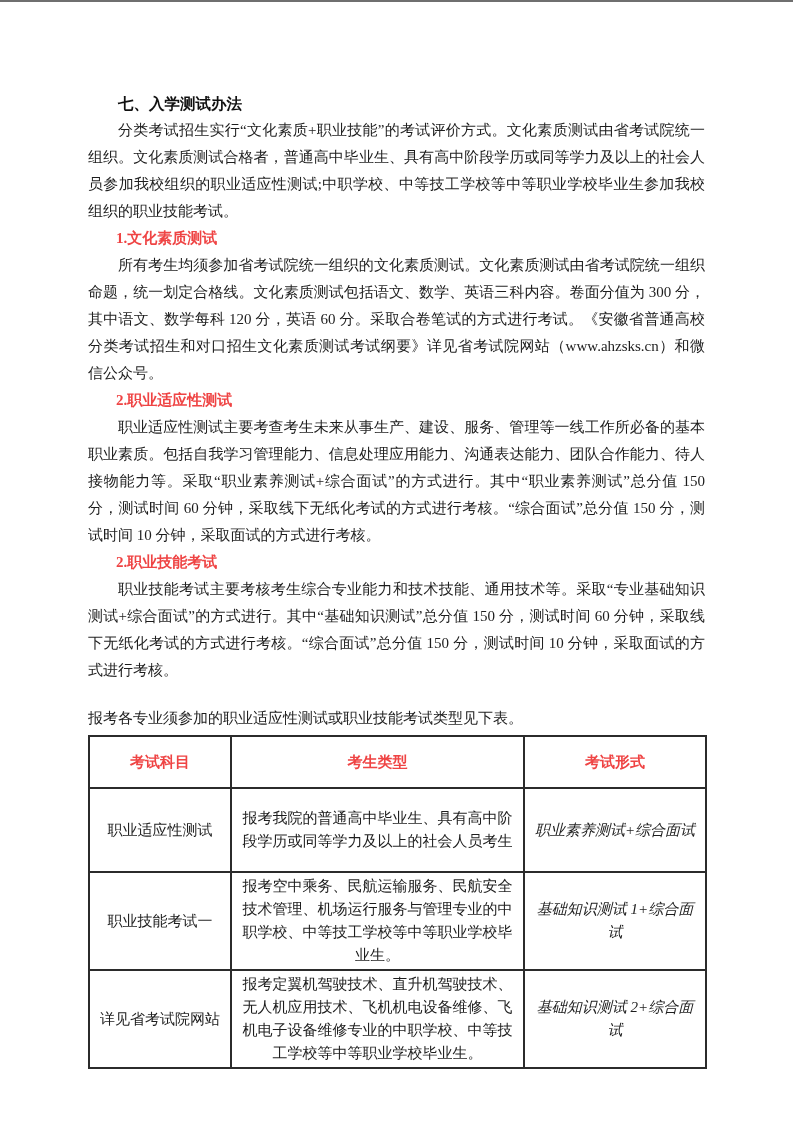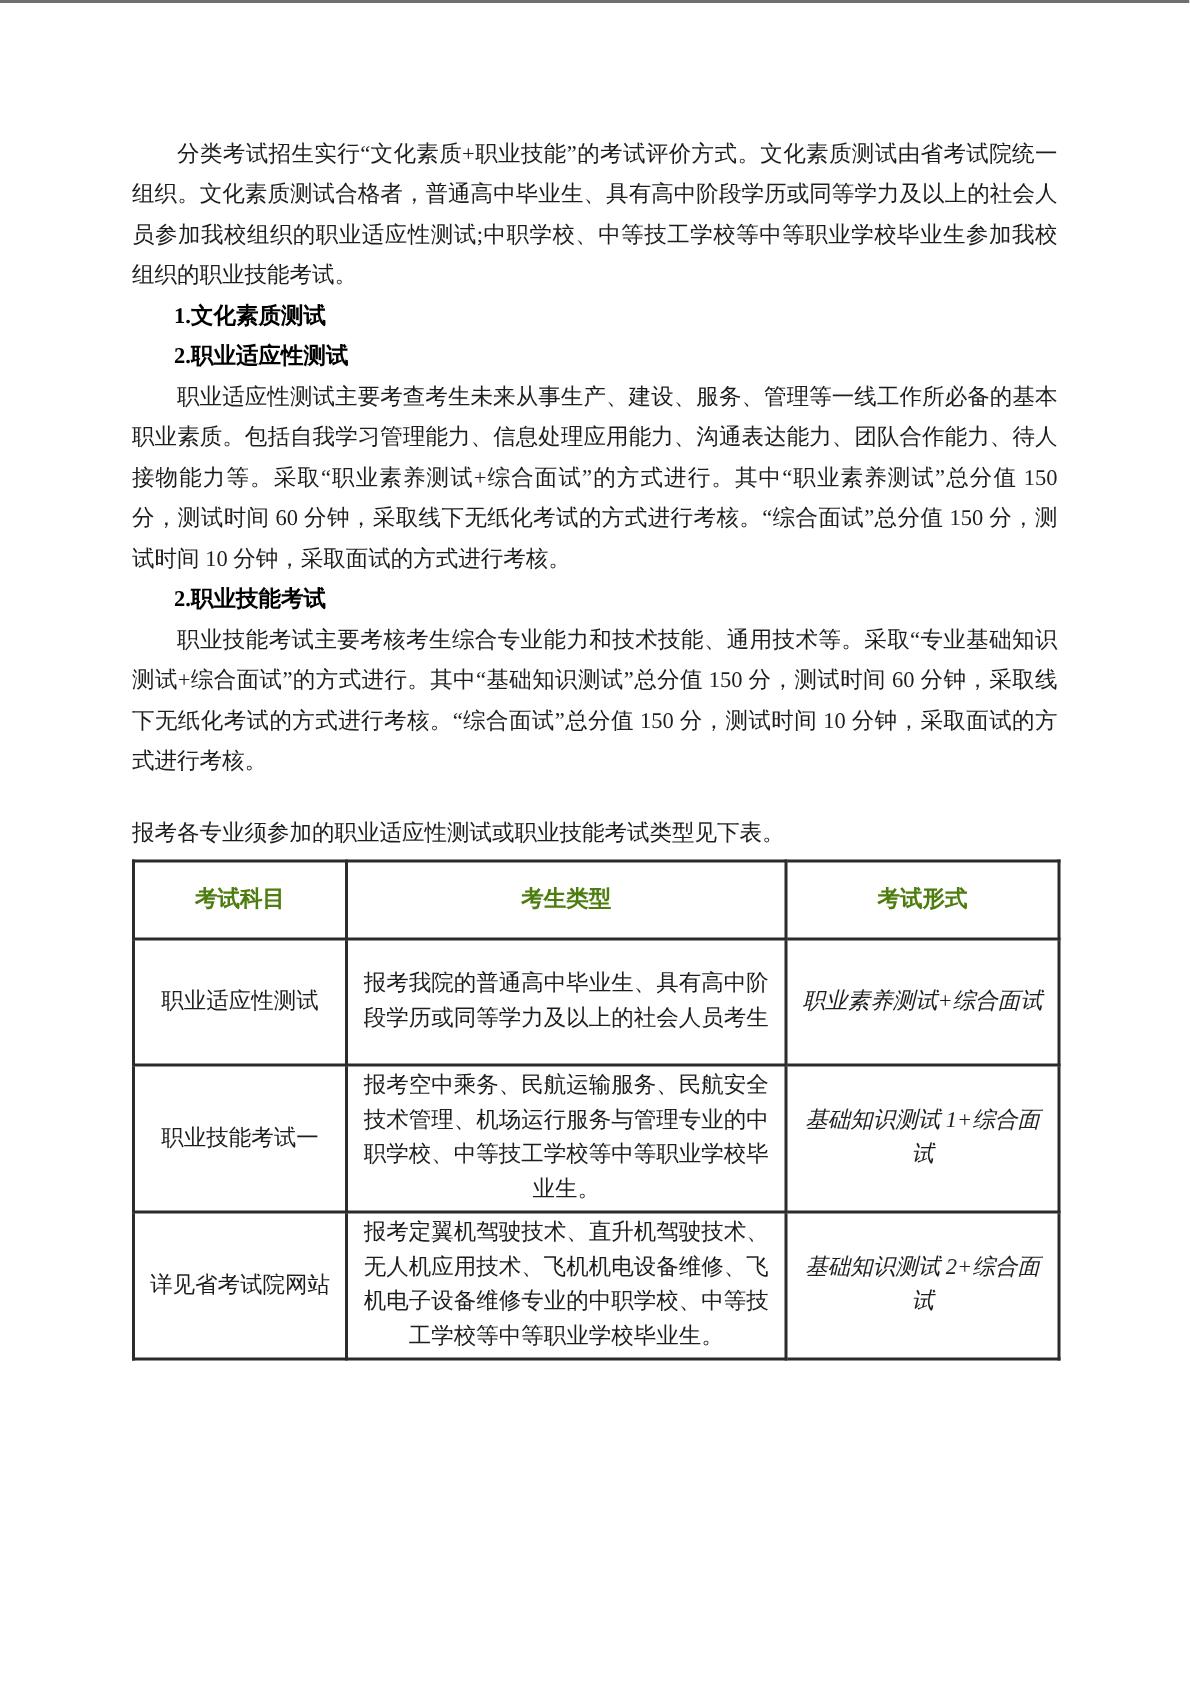--- a/index.html
+++ b/index.html
@@ -26,21 +26,21 @@
   .doc-title, .sec-heading {
     font-weight: 700;
     color: #111111;
     margin: 0;
     padding-left: 30px;
     font-size: 15.5px;
     line-height: 27px;
   }
   .sub-heading {
     font-weight: 700;
-    color: #000000;
+    color: #ef4444;
     margin: 0;
     padding-left: 28px;
     font-size: 15px;
     line-height: 27px;
   }
   .para {
     margin: 0;
     text-align: justify;
     text-indent: 2em;
   }
@@ -61,42 +61,44 @@
     text-align: center;
     vertical-align: middle;
     font-size: 15px;
     line-height: 23px;
     padding: 2px 5px;
     overflow: hidden;
   }
   table.exam-table th {
     height: 46px;
     font-weight: 700;
-    color: #4d7c0f;
+    color: #ef4444;
   }
   tr.row-1 td { height: 78px; }
   tr.row-2 td { height: 76px; }
   tr.row-3 td { height: 86px; margin-top: 13px; }
   td.col-format { padding: 2px 1px; font-style: italic; }
   col.c1 { width: 142px; }
   col.c2 { width: 293px; }
   col.c3 { width: 182px; }
 </style>
 </head>
 <body>
 
 <div class="top-border"></div>
 
 <div class="content">
 
+  <h2 class="doc-title">七、入学测试办法</h2>
 
   <p class="para">分类考试招生实行“文化素质+职业技能”的考试评价方式。文化素质测试由省考试院统一组织。文化素质测试合格者，普通高中毕业生、具有高中阶段学历或同等学力及以上的社会人员参加我校组织的职业适应性测试;中职学校、中等技工学校等中等职业学校毕业生参加我校组织的职业技能考试。</p>
 
 
   <h4 class="sub-heading">1.文化素质测试</h4>
+  <p class="para">所有考生均须参加省考试院统一组织的文化素质测试。文化素质测试由省考试院统一组织命题，统一划定合格线。文化素质测试包括语文、数学、英语三科内容。卷面分值为 300 分，其中语文、数学每科 120 分，英语 60 分。采取合卷笔试的方式进行考试。《安徽省普通高校分类考试招生和对口招生文化素质测试考试纲要》详见省考试院网站（www.ahzsks.cn）和微信公众号。</p>
 
   <h4 class="sub-heading">2.职业适应性测试</h4>
   <p class="para">职业适应性测试主要考查考生未来从事生产、建设、服务、管理等一线工作所必备的基本职业素质。包括自我学习管理能力、信息处理应用能力、沟通表达能力、团队合作能力、待人接物能力等。采取“职业素养测试+综合面试”的方式进行。其中“职业素养测试”总分值 150 分，测试时间 60 分钟，采取线下无纸化考试的方式进行考核。“综合面试”总分值 150 分，测试时间 10 分钟，采取面试的方式进行考核。</p>
 
   <h4 class="sub-heading">2.职业技能考试</h4>
   <p class="para">职业技能考试主要考核考生综合专业能力和技术技能、通用技术等。采取“专业基础知识测试+综合面试”的方式进行。其中“基础知识测试”总分值 150 分，测试时间 60 分钟，采取线下无纸化考试的方式进行考核。“综合面试”总分值 150 分，测试时间 10 分钟，采取面试的方式进行考核。</p>
 
   <p class="table-intro">报考各专业须参加的职业适应性测试或职业技能考试类型见下表。</p>
 
   <table class="exam-table">

